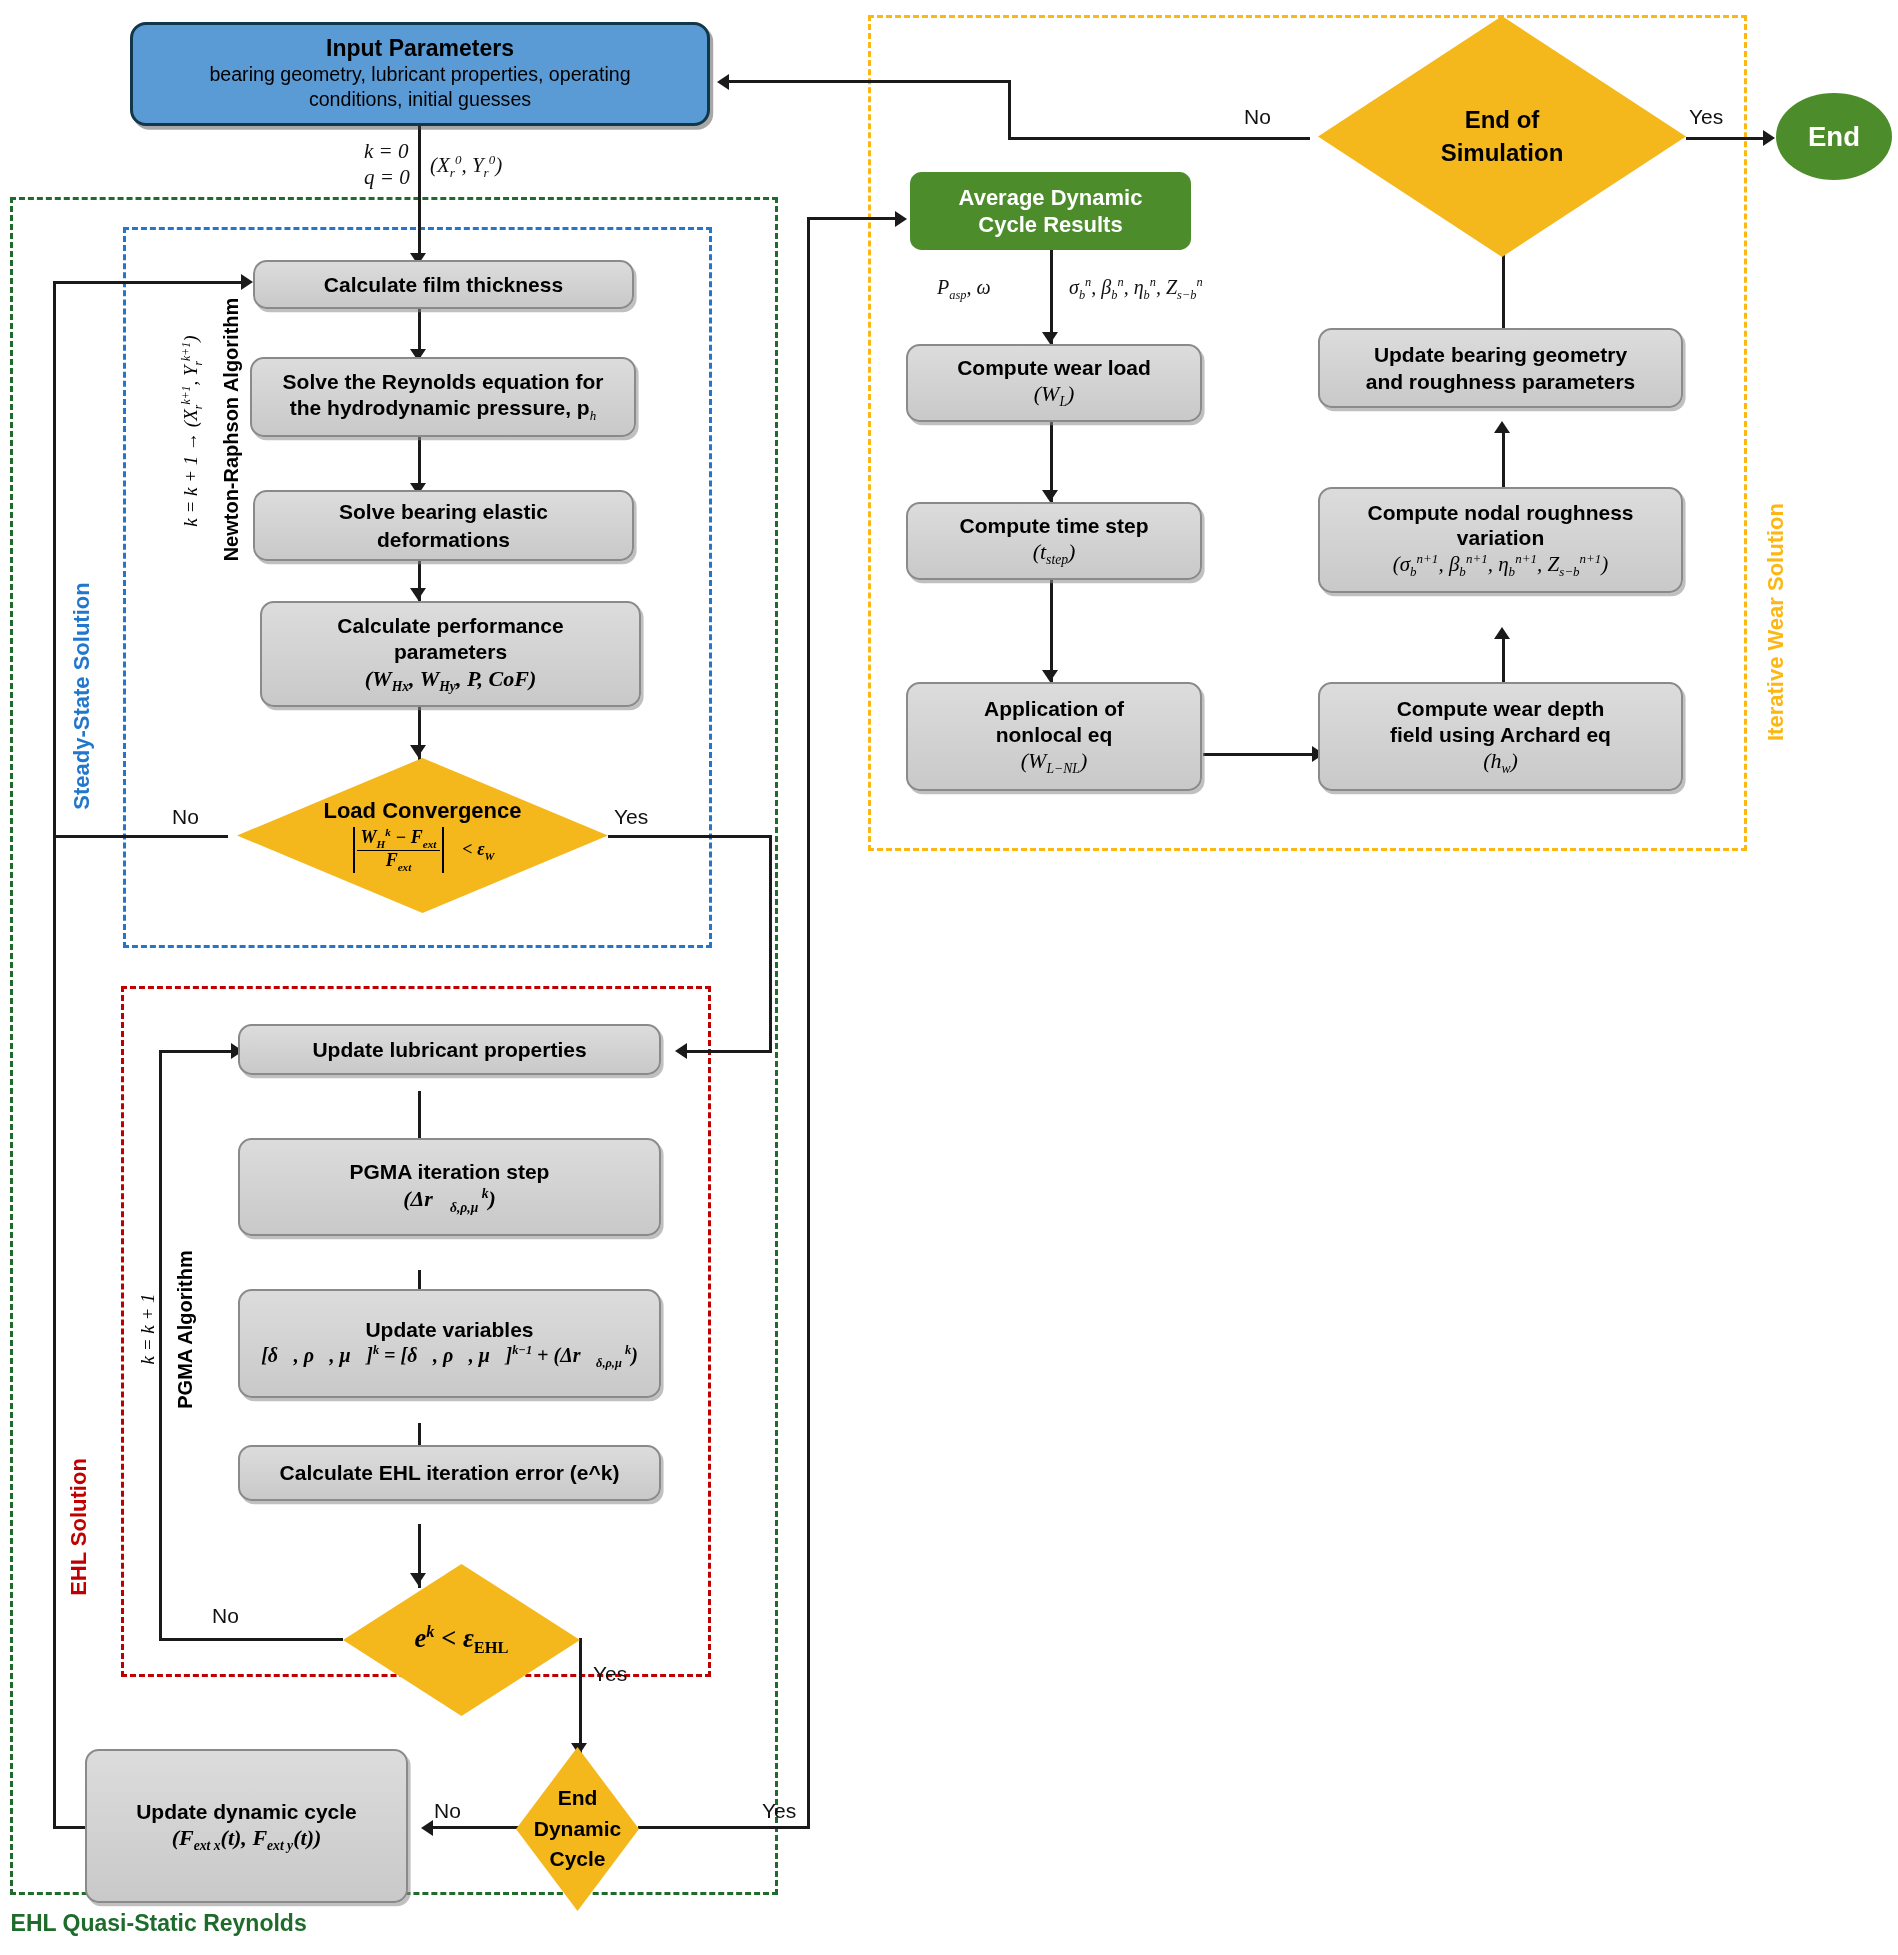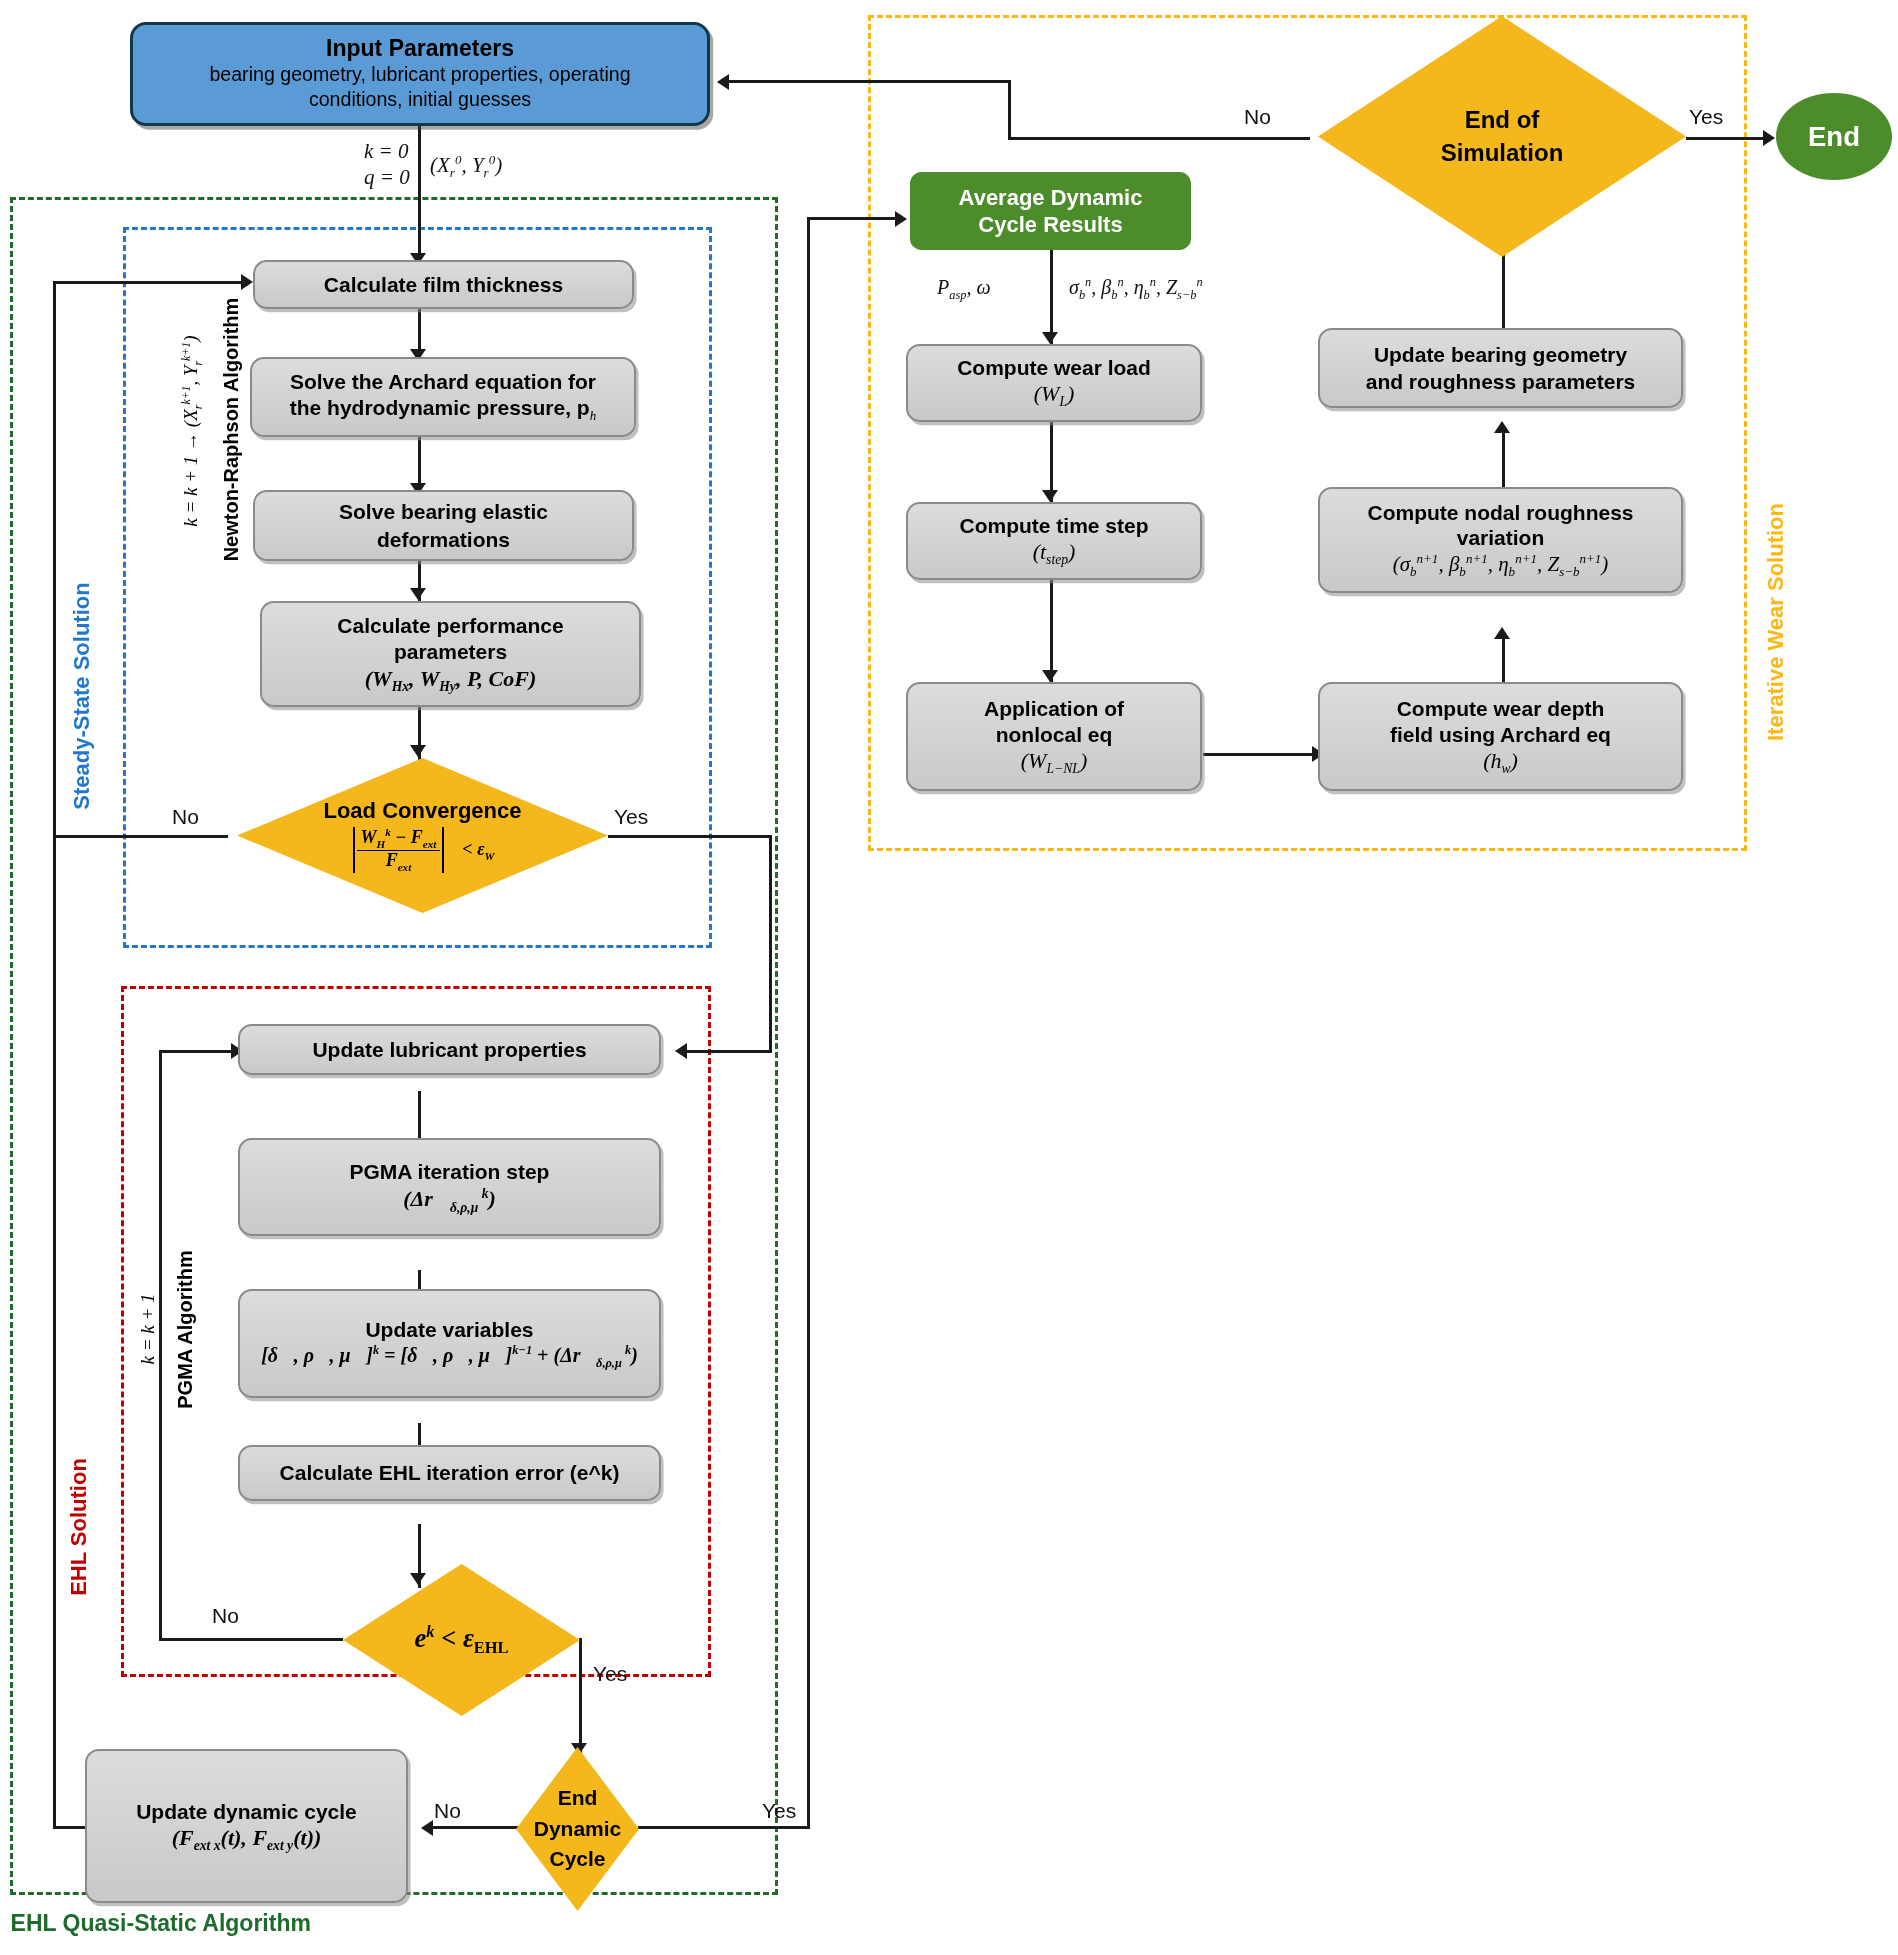--- a/index.html
+++ b/index.html
@@ -67,21 +67,21 @@
 <div id="canvas">
 
   <div class="region r-green" style="left:9.5px;top:197px;width:768px;height:1698px;"></div>
   <div class="region r-blue" style="left:123px;top:227px;width:589px;height:721px;"></div>
   <div class="region r-red" style="left:121px;top:986px;width:590px;height:691px;"></div>
   <div class="region r-orange" style="left:868px;top:15px;width:879px;height:836px;"></div>
 
   <div class="vlabel rot" style="left:-32px;top:683px;width:228px;color:#2277cc;font-size:22px;text-align:center;">Steady-State Solution</div>
   <div class="vlabel rot" style="left:-32px;top:1514px;width:222px;color:#c00000;font-size:22px;text-align:center;">EHL Solution</div>
   <div class="vlabel rot" style="left:1604px;top:609px;width:344px;color:#fcb713;font-size:22px;text-align:center;">Iterative Wear Solution</div>
-  <div class="plain" style="left:10.6px;top:1910px;color:#1e6b2b;font-size:23px;font-weight:bold;">EHL Quasi-Static Algorithm</div>
+  <div class="plain" style="left:10.6px;top:1910px;color:#1e6b2b;font-size:23px;font-weight:bold;">EHL Quasi-Static Reynolds</div>
 
   <div class="vlabel rot" style="left:99px;top:418px;width:265px;text-align:center;font-size:20px;color:#000;">
     <span>Newton-Raphson Algorithm</span>
   </div>
   <div class="vlabel rot" style="left:61px;top:418px;width:265px;text-align:center;font-size:19px;font-weight:normal;color:#000;">
     <span class="mathi">k = k + 1 → (<i>X</i><sub>r</sub><sup>k+1</sup>, <i>Y</i><sub>r</sub><sup>k+1</sup>)</span>
   </div>
 
   <div class="vlabel rot" style="left:69px;top:1318px;width:233px;text-align:center;font-size:20px;color:#000;">
     <span>PGMA Algorithm</span>
@@ -183,21 +183,21 @@
 
   <div class="plain mathi" style="left:364px;top:139px;font-size:21px;">k = 0</div>
   <div class="plain mathi" style="left:364px;top:165px;font-size:21px;">q = 0</div>
   <div class="plain mathi" style="left:430px;top:152px;font-size:21px;">(<i>X</i><sub>r</sub><sup>0</sup>, <i>Y</i><sub>r</sub><sup>0</sup>)</div>
 
   <div class="node proc" style="left:253px;top:260px;width:381px;height:49px;">
     <span style="font-size:21px;">Calculate film thickness</span>
   </div>
 
   <div class="node proc" style="left:250px;top:357px;width:386px;height:80px;">
-    <span style="font-size:21px;line-height:1.25;">Solve the Archard equation for</span>
+    <span style="font-size:21px;line-height:1.25;">Solve the Reynolds equation for</span>
     <span style="font-size:21px;line-height:1.25;">
       <span>the hydrodynamic pressure, p</span><span class="mathi"><sub>h</sub></span>
     </span>
   </div>
 
   <div class="node proc" style="left:253px;top:490px;width:381px;height:71px;">
     <span style="font-size:21px;line-height:1.3;">Solve bearing elastic</span>
     <span style="font-size:21px;line-height:1.3;">deformations</span>
   </div>
 

